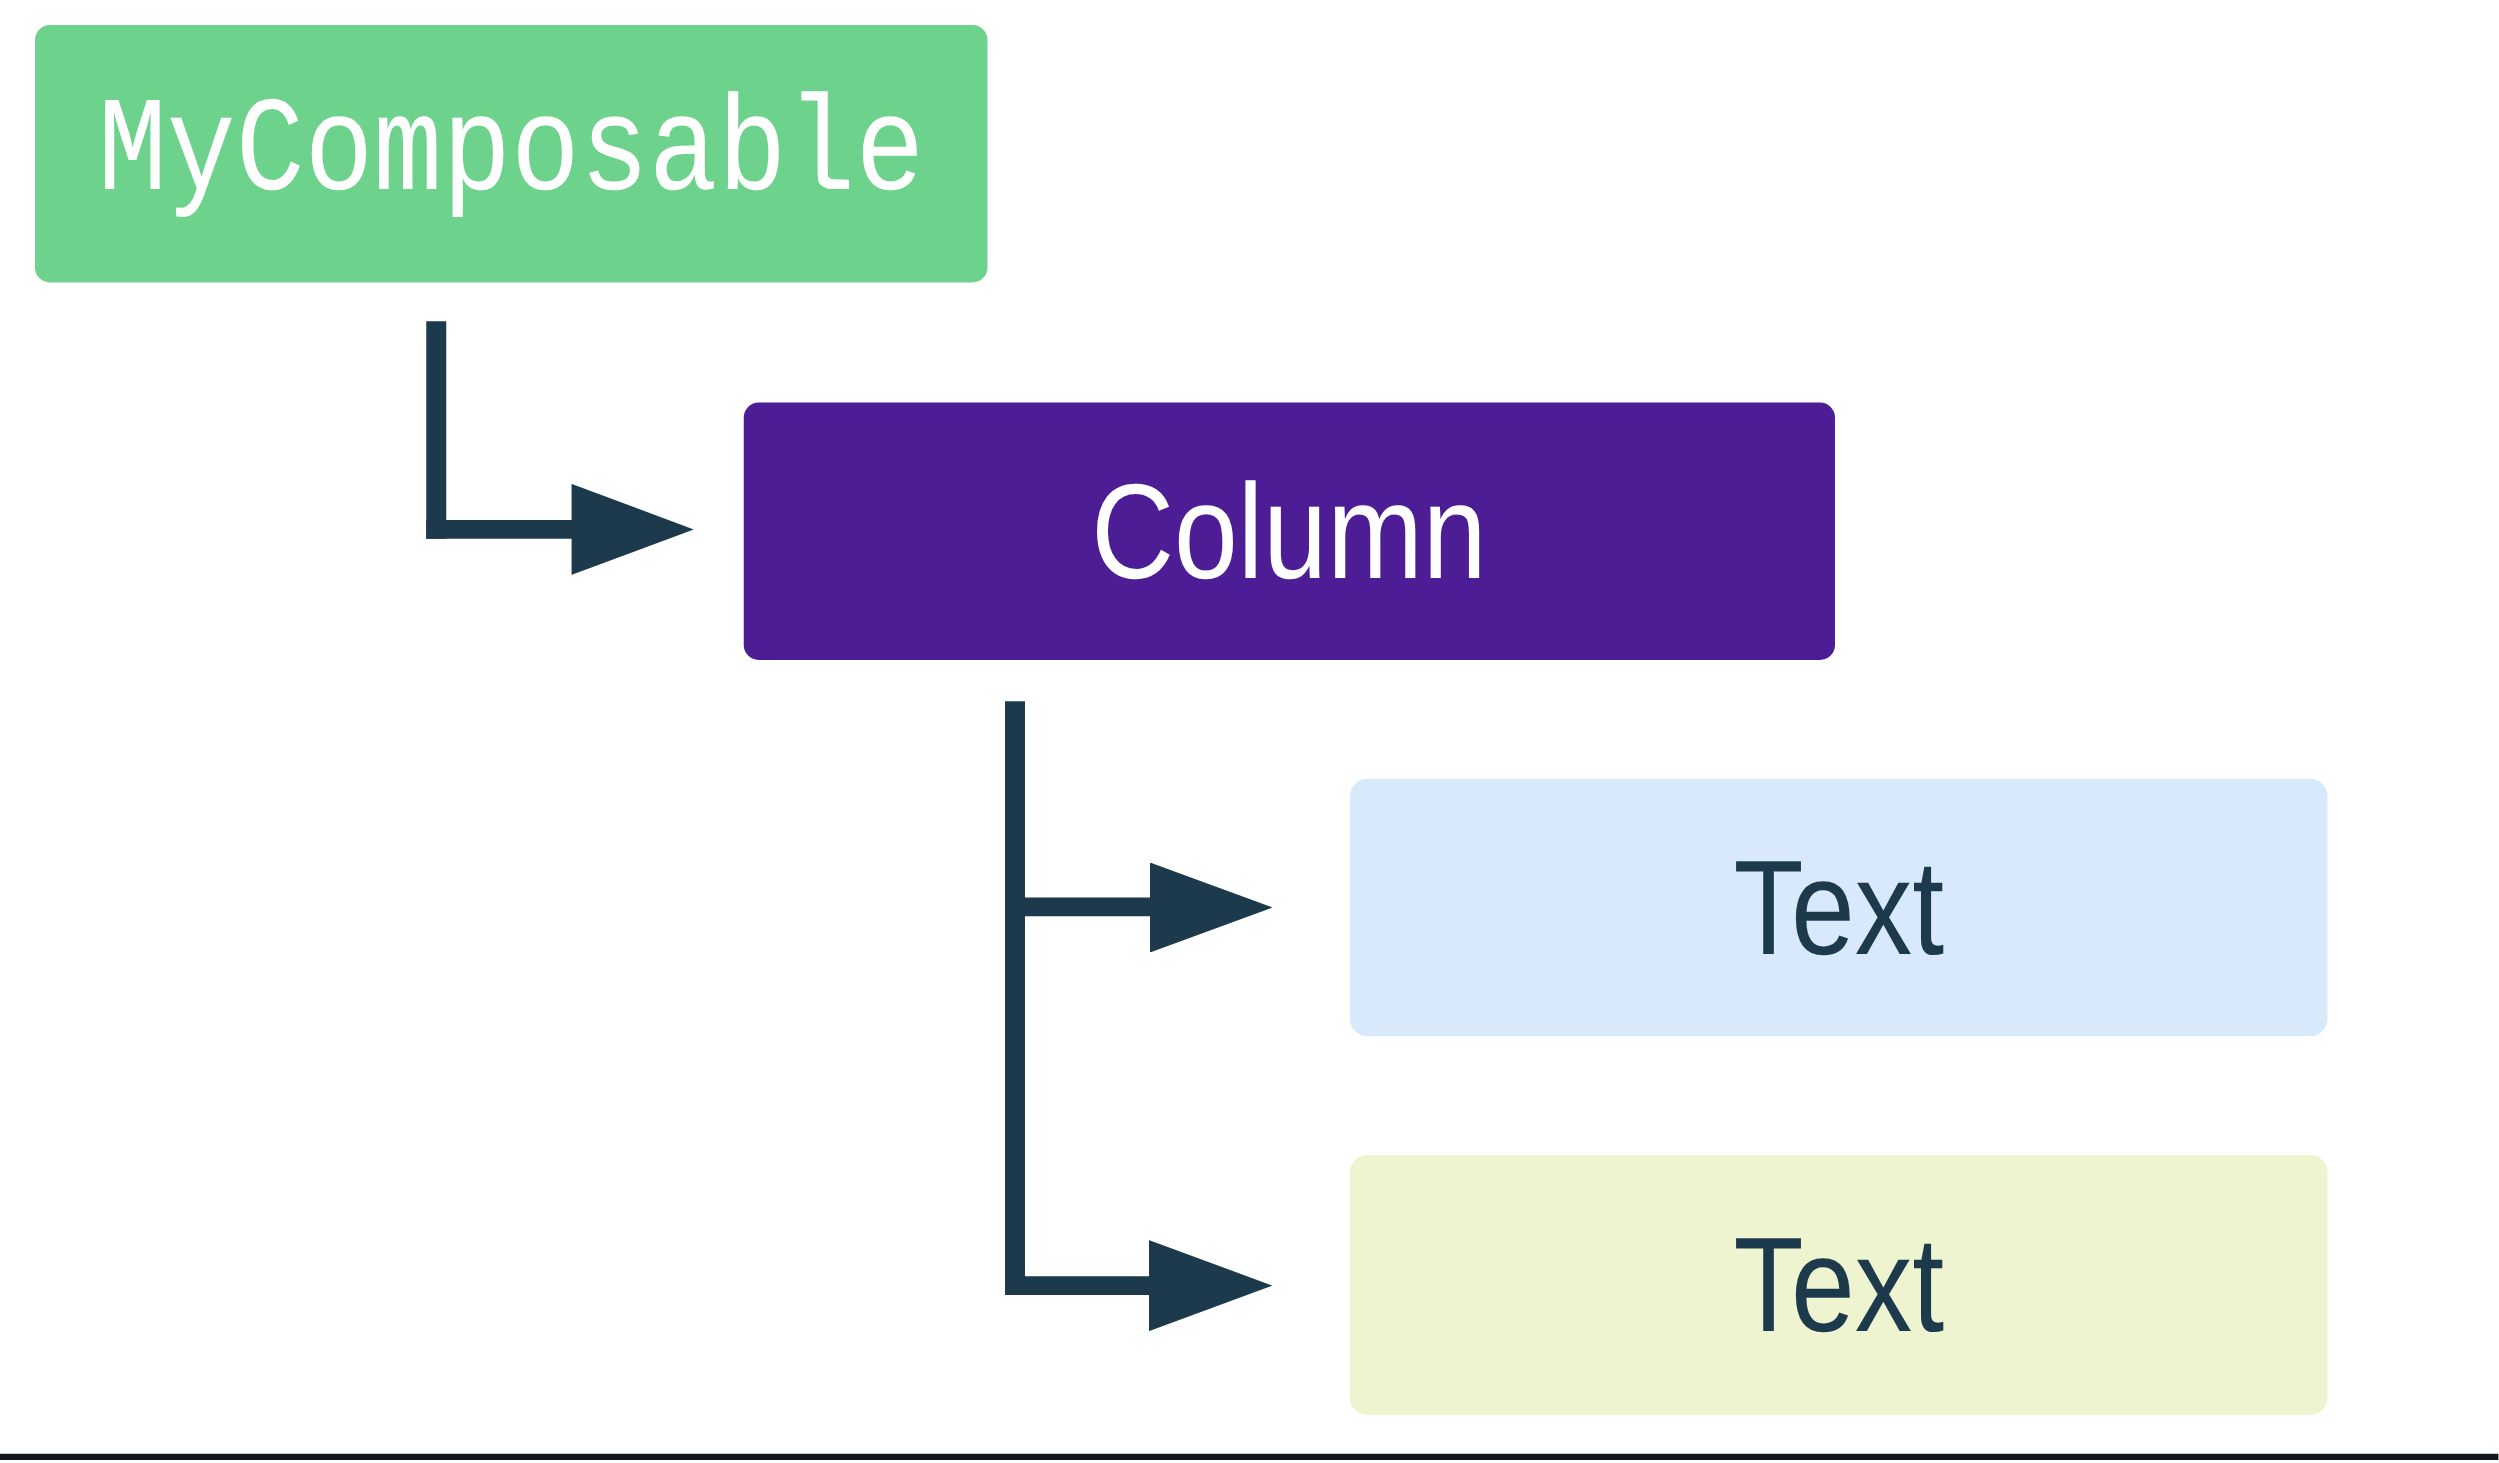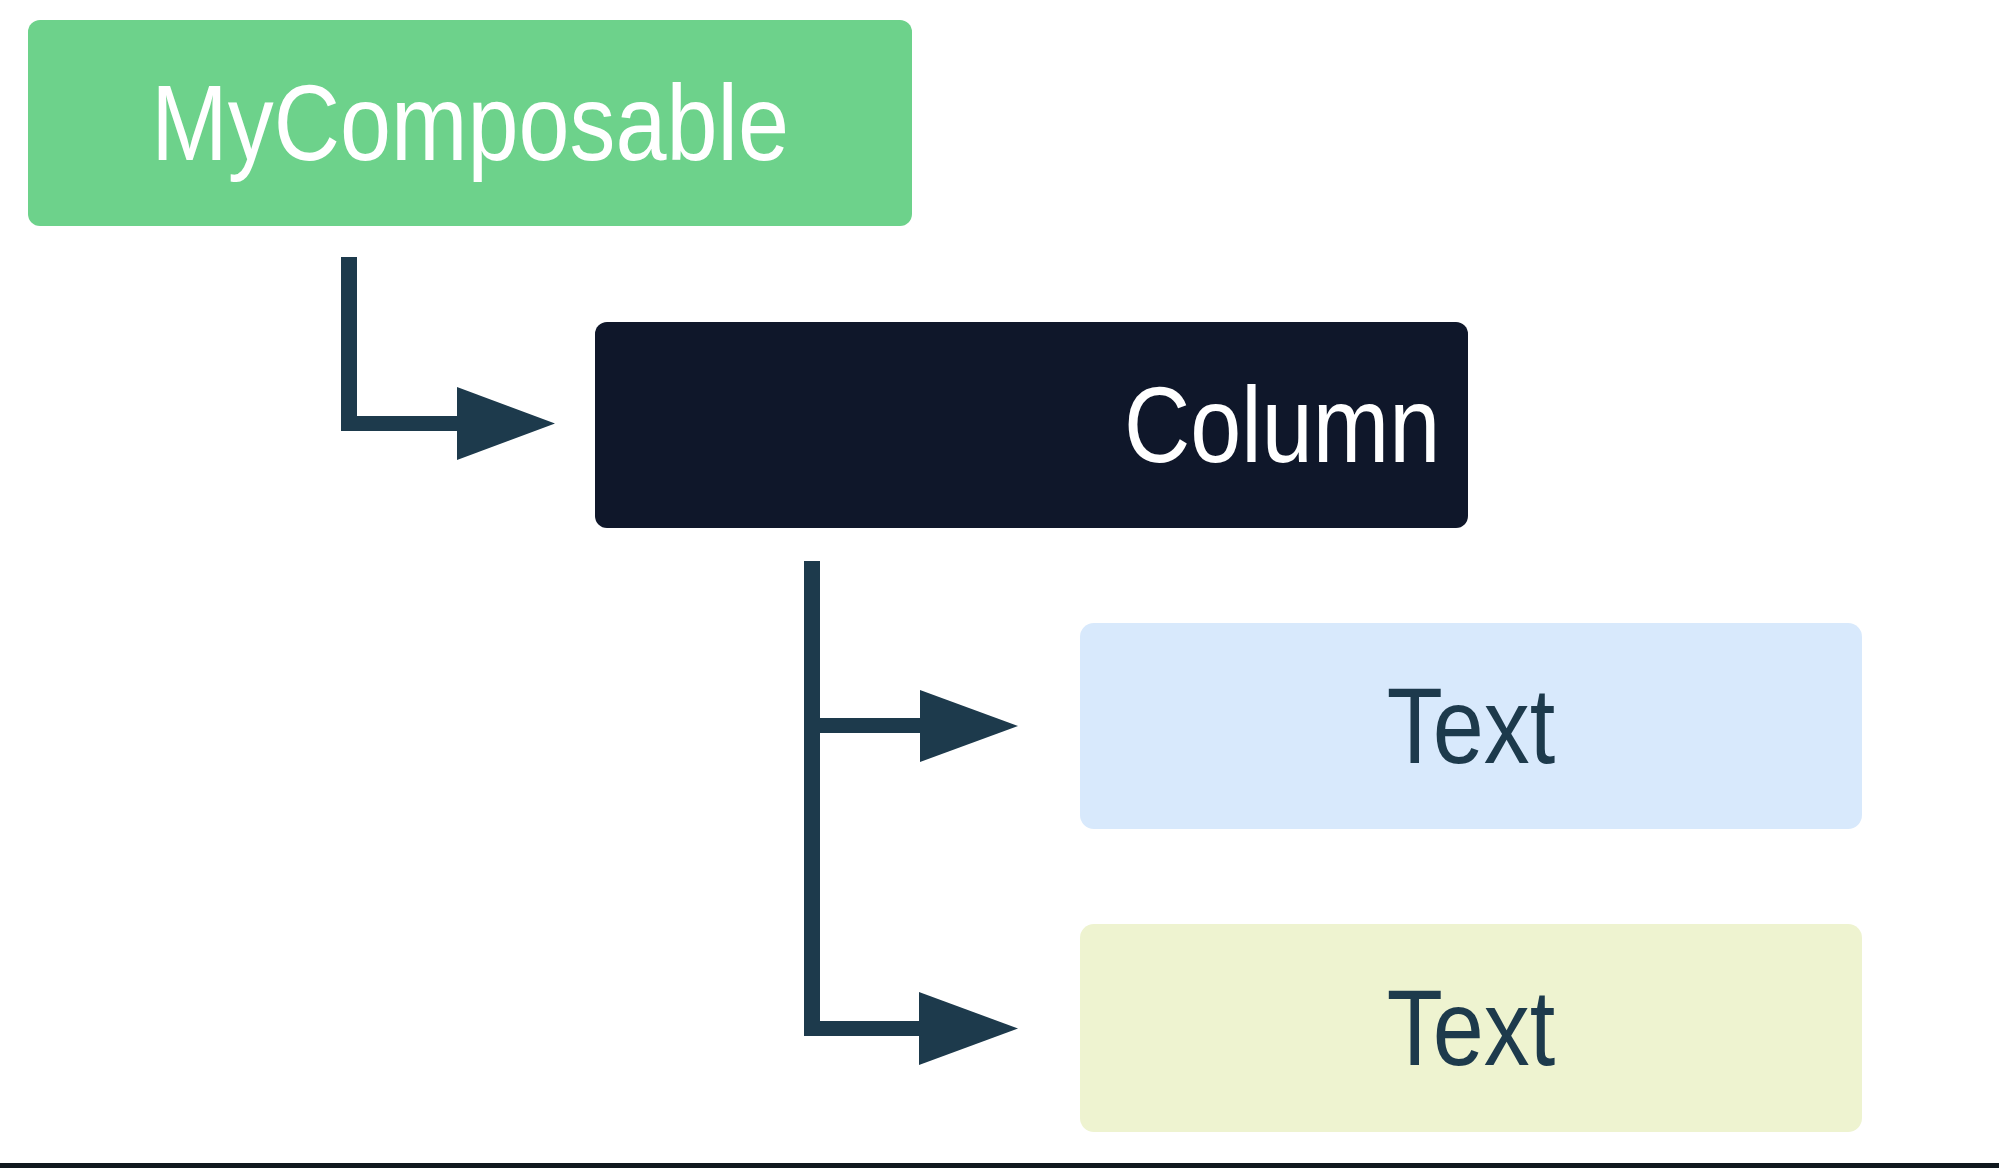--- a/index.html
+++ b/index.html
@@ -23,21 +23,21 @@
     box-sizing: border-box;
   }
   .node-label {
     font-size: 108px;
     font-weight: 400;
     line-height: 1;
     white-space: nowrap;
     transform: scaleX(0.85); 
   }
   
-  .node--my-composable { left: 28px;   top: 20px;  width: 884px; height: 206px; border-radius: 12px; }
+  .node--my-composable { left: 28px;   top: 20px;  width: 762px; height: 206px; border-radius: 12px; font-family: Liberation Mono, monospace; }
   .node--column        { left: 595px;  top: 322px; width: 873px; height: 206px; border-radius: 12px; }
   .node--text-1        { left: 1080px; top: 623px; width: 782px; height: 206px; border-radius: 14px; }
   .node--text-2        { left: 1080px; top: 924px; width: 782px; height: 208px; border-radius: 14px; }
 
   
   .seg { position: absolute; }
   .seg--e1-v  { left: 341px; top: 257px;  width: 16px;  height: 174px; }
   .seg--e1-h  { left: 341px; top: 416px;  width: 117px; height: 15px; }
   .head--e1   { left: 457px; top: 387px;  width: 98px;  height: 73px; }
   .seg--trunk { left: 804px; top: 561px;  width: 16px;  height: 475px; }
@@ -59,21 +59,21 @@
 </style>
 </head>
 <body>
 
 <div class="stage" style="background: rgb(255, 255, 255);">
 
   <div class="node node--my-composable" style="background: rgb(109, 210, 139);">
     <span class="node-label" style="color: rgb(255, 255, 255);">MyComposable</span>
   </div>
 
-  <div class="node node--column" style="background: #0f172a; justify-content: flex-end;">
+  <div class="node node--column" style="background: #4c1d95;">
     <span class="node-label" style="color: rgb(255, 255, 255);">Column</span>
   </div>
 
   <div class="node node--text-1" style="background: rgb(216, 233, 252);">
     <span class="node-label" style="color: rgb(29, 58, 76);">Text</span>
   </div>
 
   <div class="node node--text-2" style="background: rgb(238, 243, 208);">
     <span class="node-label" style="color: rgb(29, 58, 76);">Text</span>
   </div>

